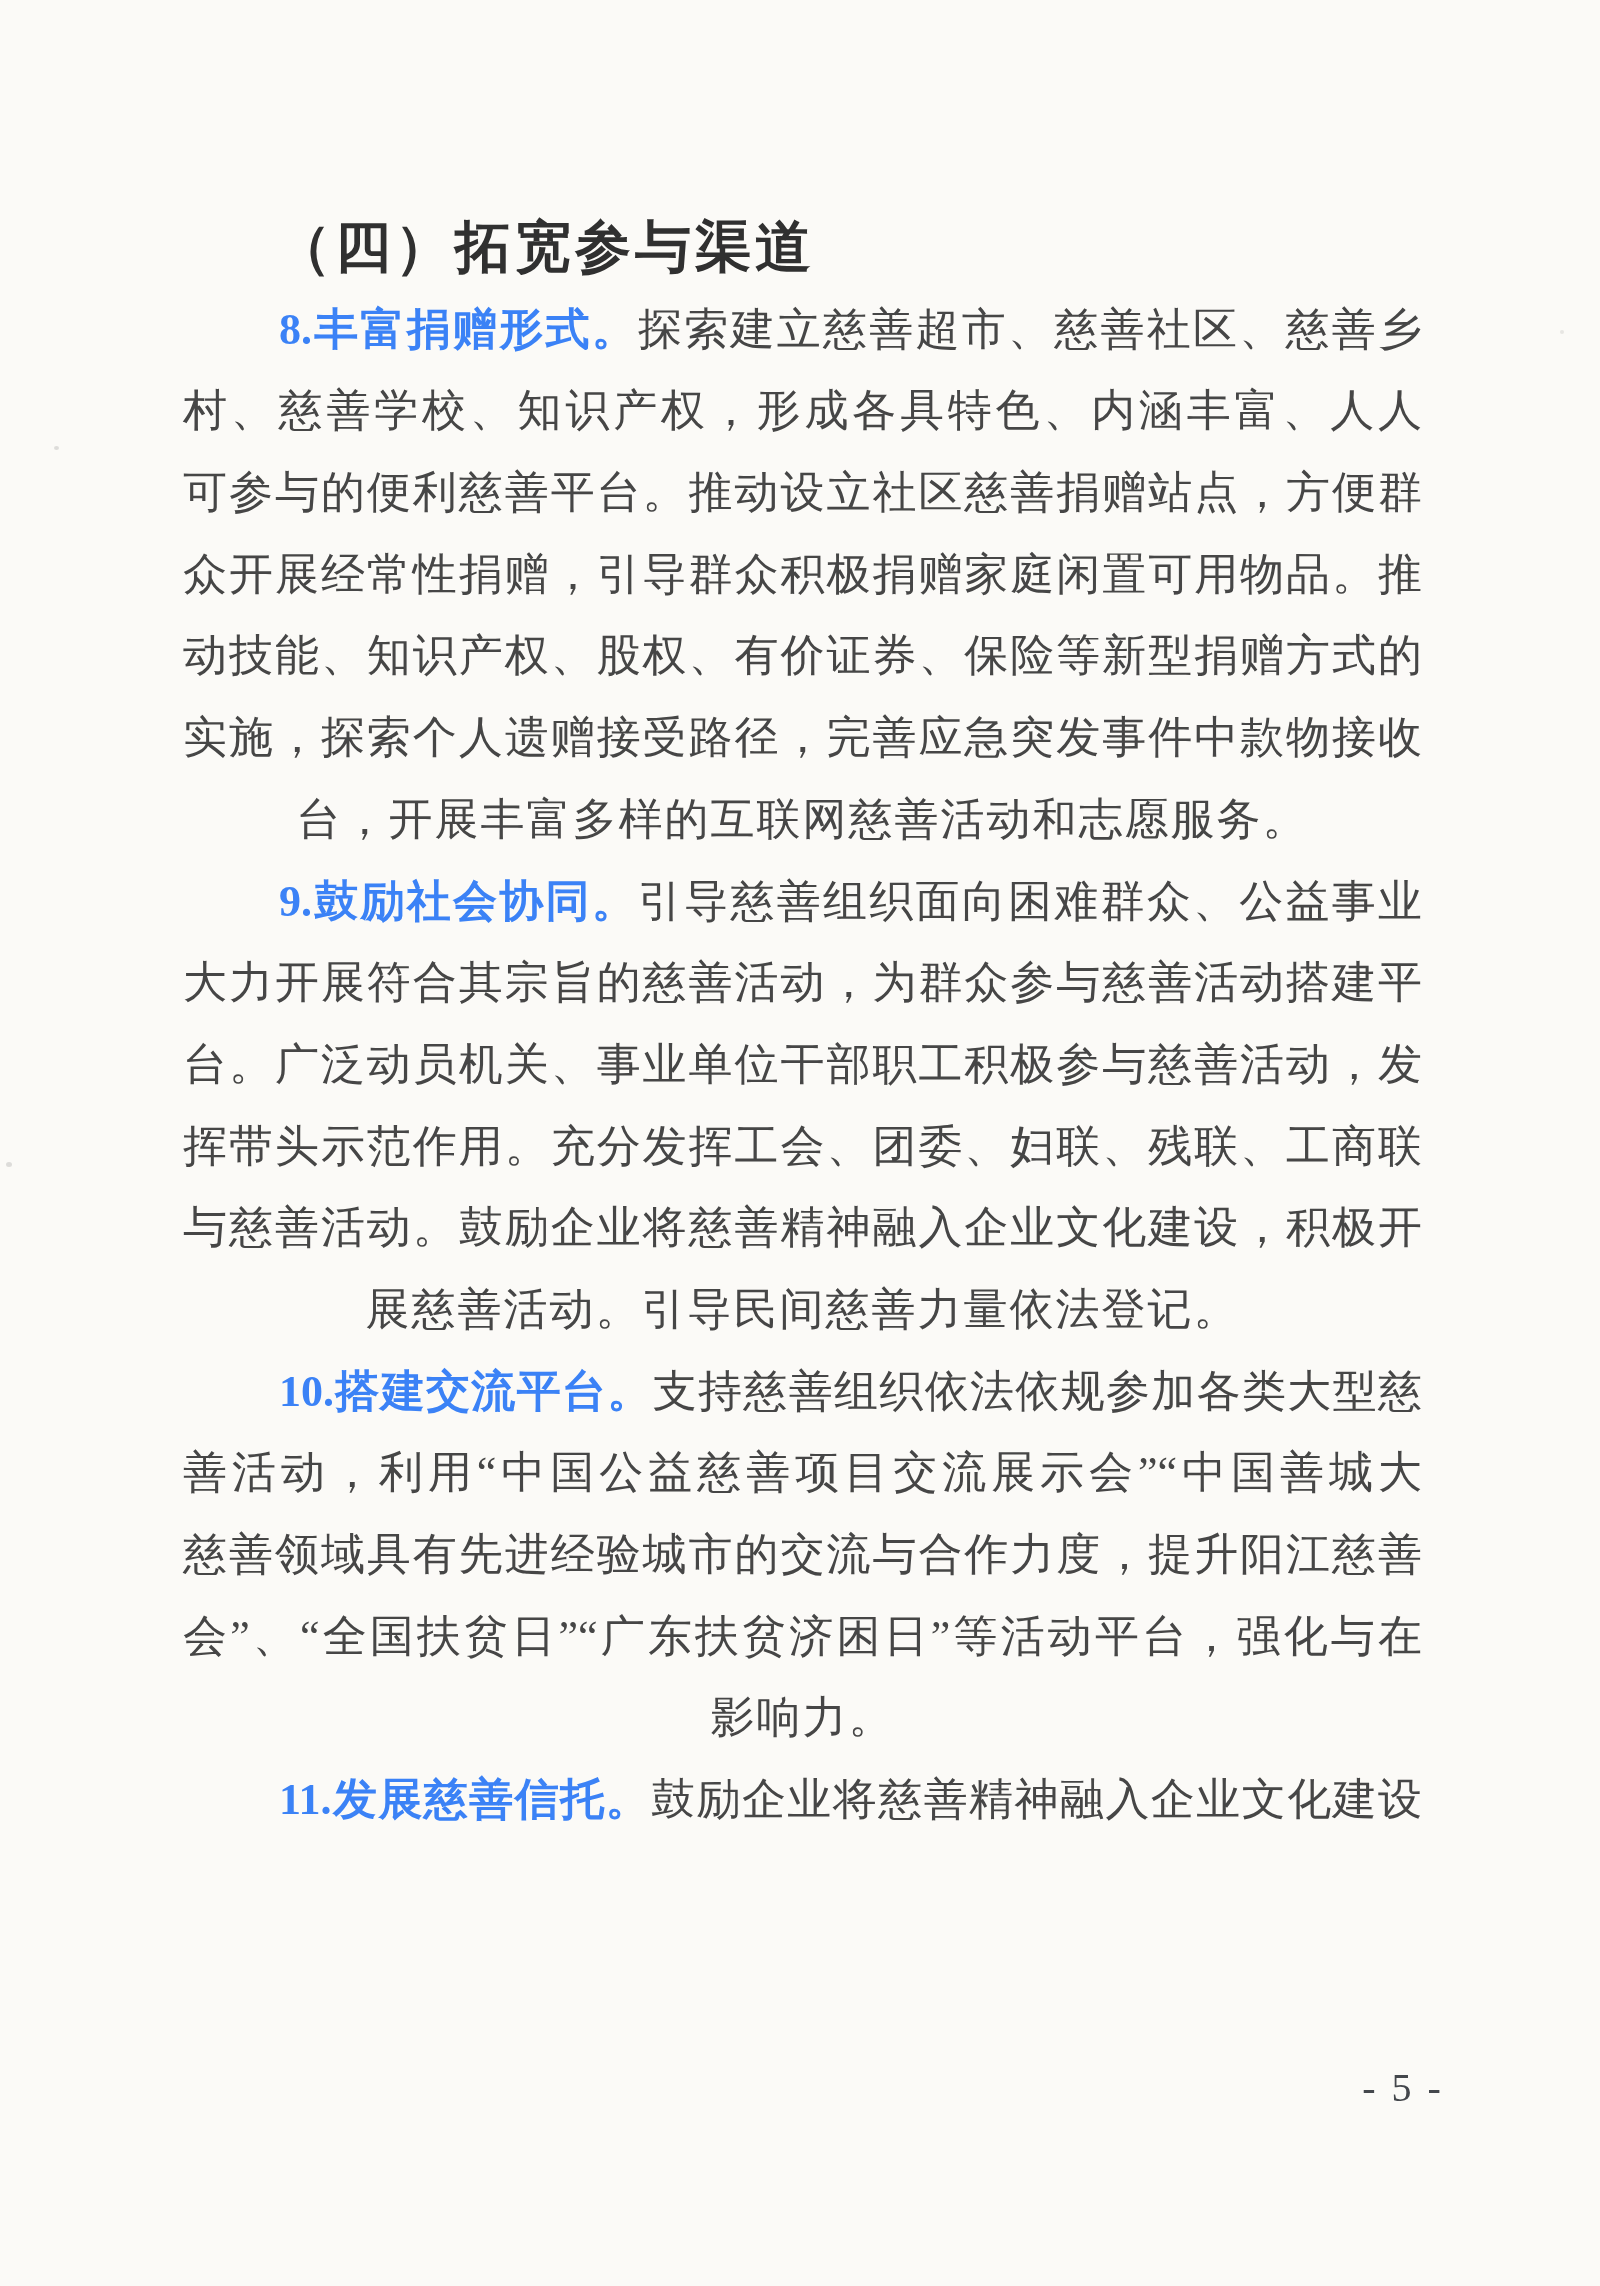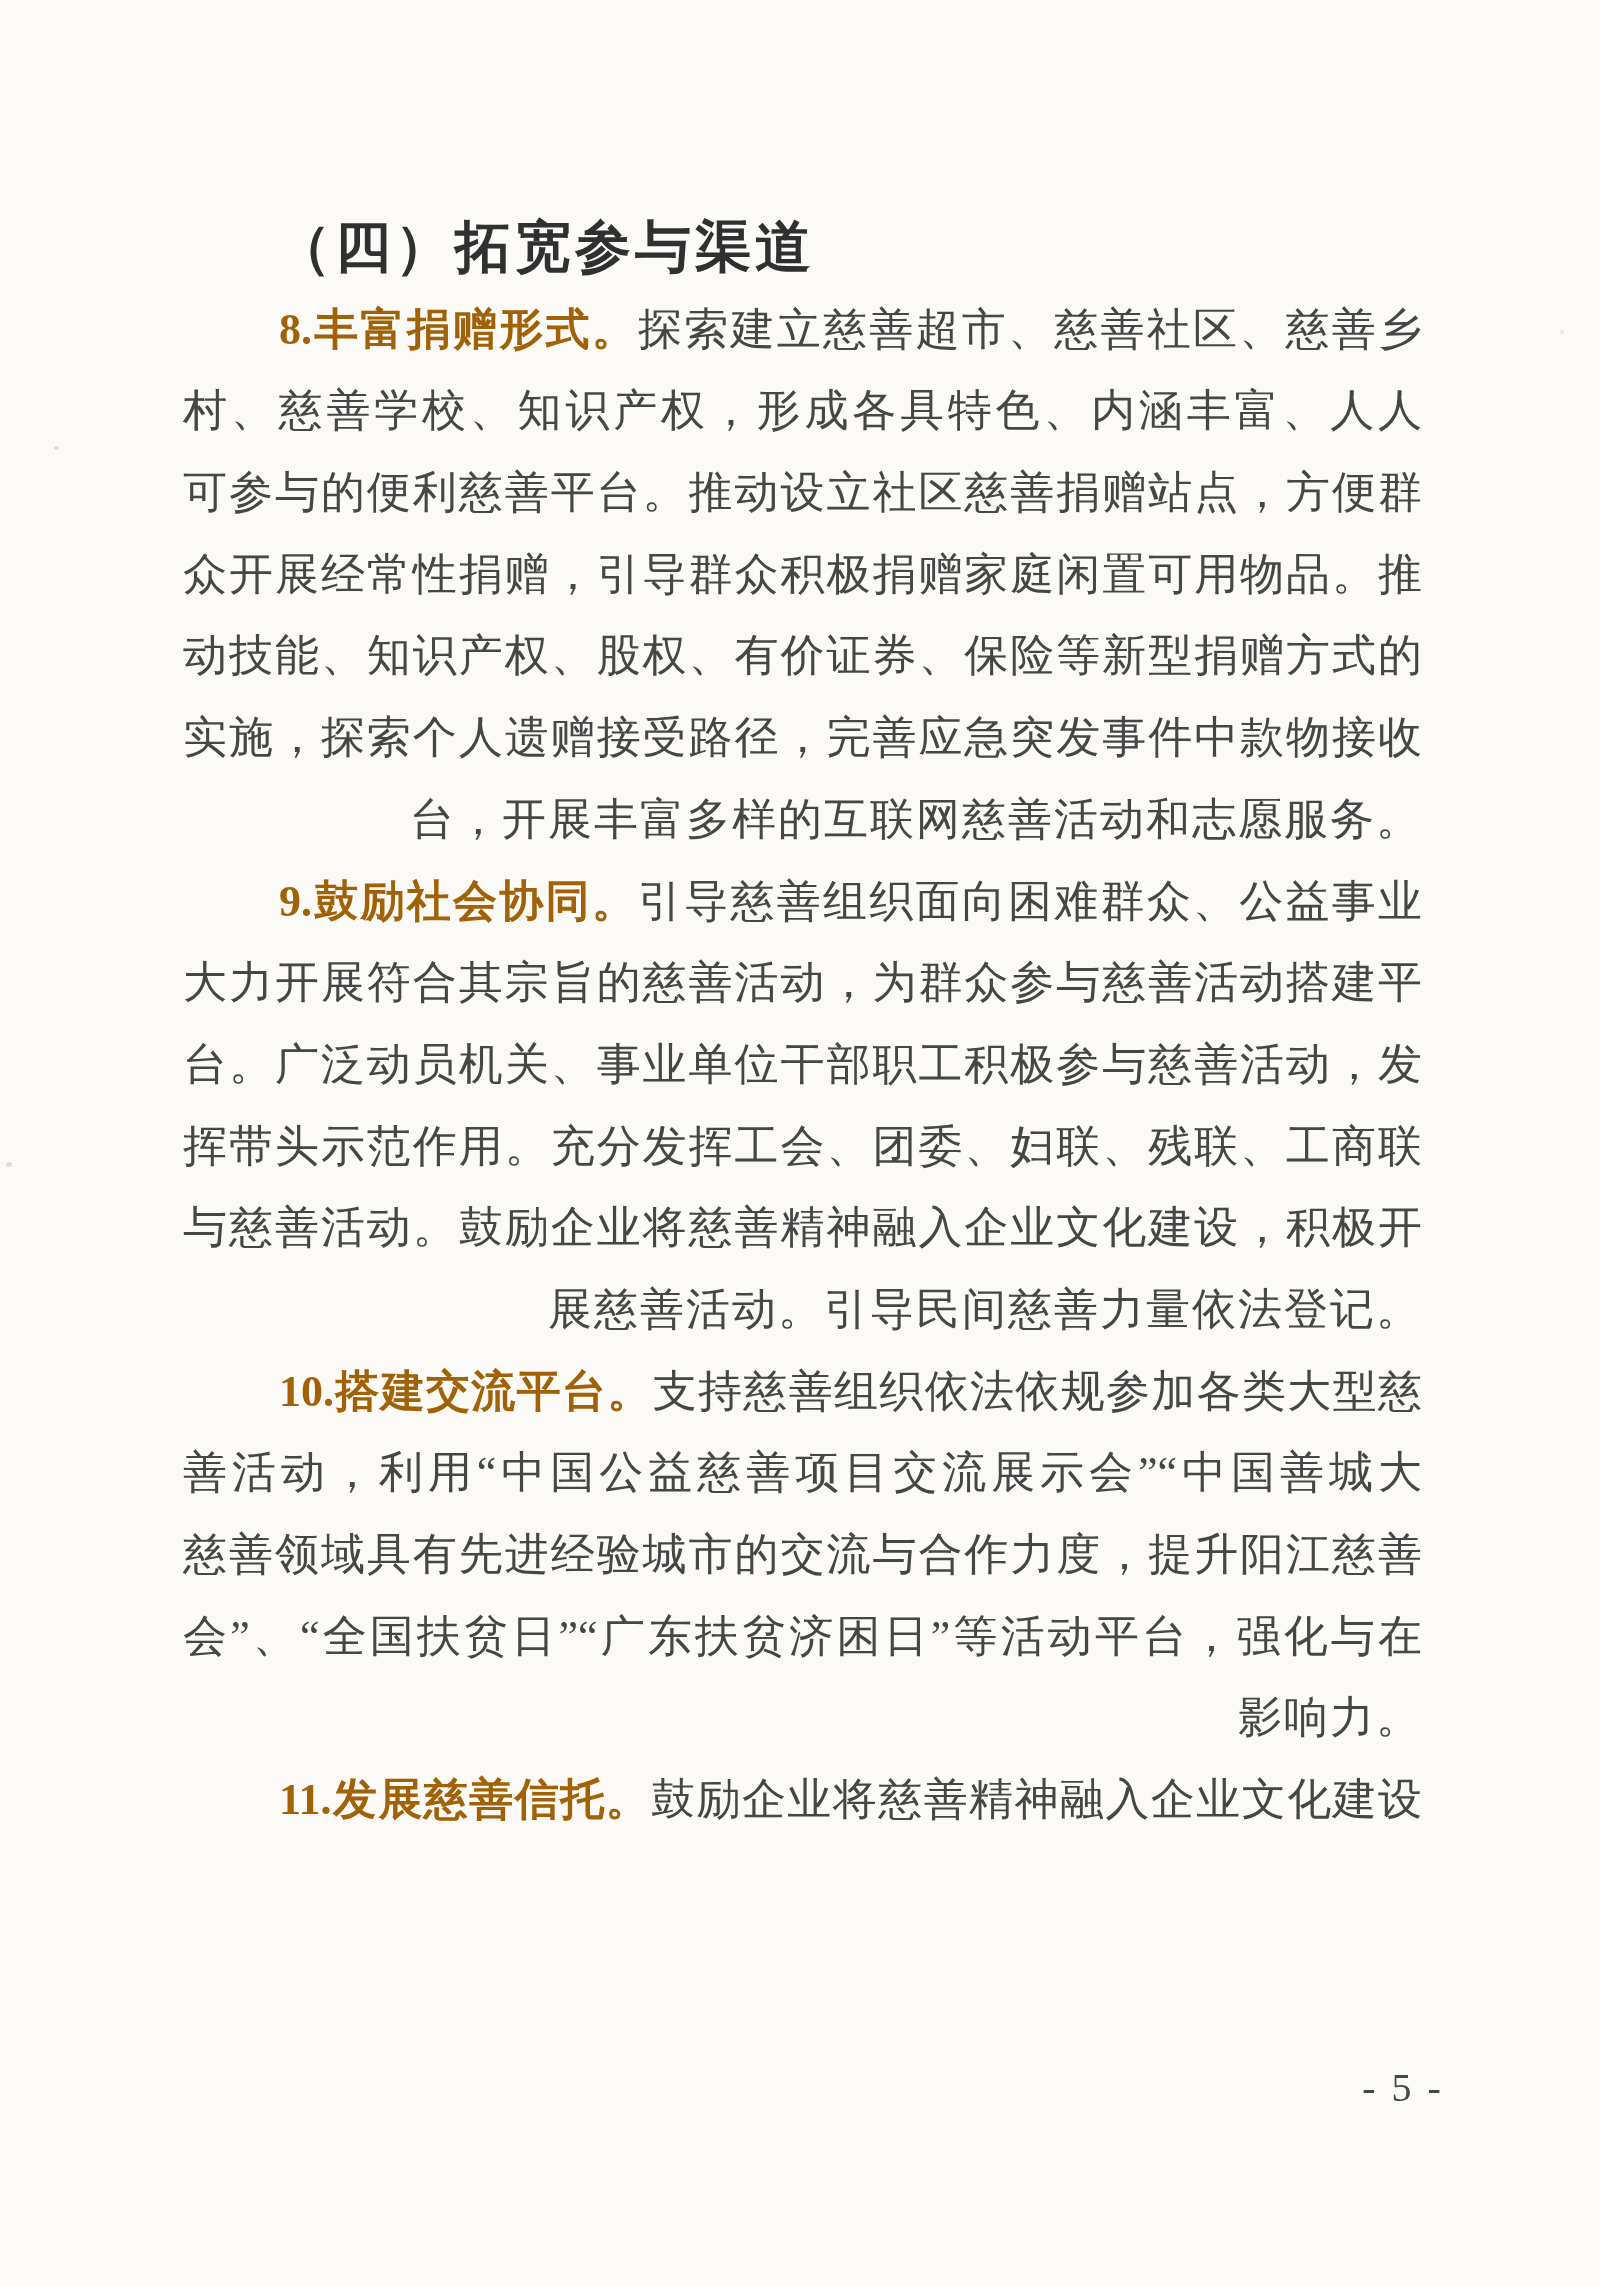--- a/index.html
+++ b/index.html
@@ -30,33 +30,33 @@
     color: #464646;
     font-size: 44px;
   }
   .line {
     height: 81.7px;
     line-height: 81.7px;
     white-space: normal;
     overflow: visible;
   }
   .line.j  { text-align: justify; text-align-last: justify; }
-  .line.nj { text-align: right; letter-spacing: 2px; }
+  .line.nj { text-align: center; letter-spacing: 2px; }
   .line.lead { text-indent: 96px; }
   .line.heading {
     text-indent: 92px;
     font-weight: 700;
     color: #303030;
     letter-spacing: 4px;
     text-align: left;
     font-size: 56px;
   }
   .b {
     font-weight: 700;
-    color: #a16207;
+    color: #3b82f6;
   }
   .page-number {
     position: absolute;
     left: 1348px;
     top: 2058px;
     width: 110px;
     height: 60px;
     line-height: 60px;
     font-size: 40px;
     letter-spacing: 3px;

